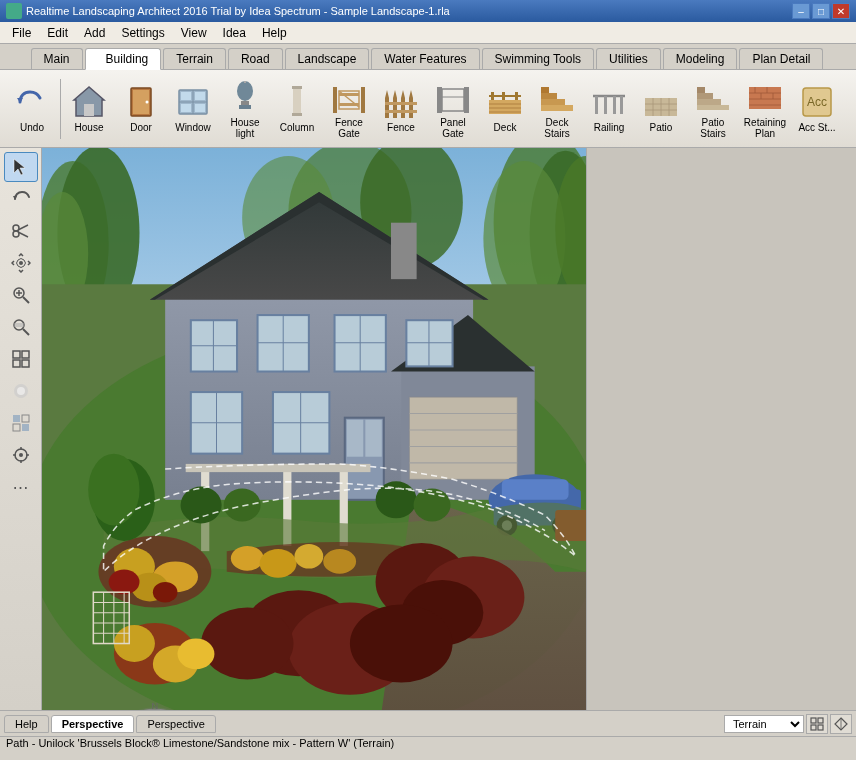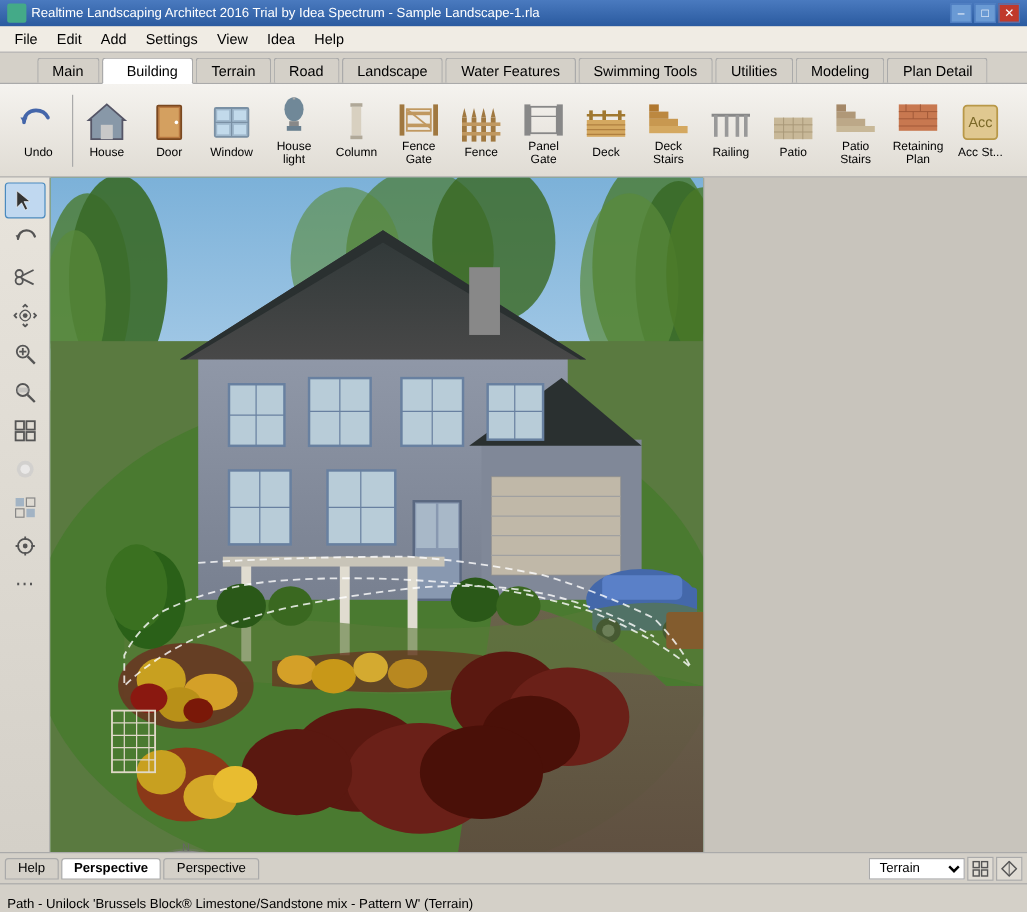--- a/index.html
+++ b/index.html
@@ -189,21 +189,21 @@
       font-size: 11px;
       display: flex; align-items: center; justify-content: center;
     }
 
     
     #statusbar {
       height: 24px;
       background: #d4d0c8;
       border-top: 1px solid #aaa;
       display: flex;
-      align-items: flex-end;
+      align-items: flex-start;
       padding: 0 6px;
       font-size: 11px;
     }
 
     
     #landscape-svg {
       position: absolute;
       top: 0; left: 0;
       width: 100%;
       height: 100%;

